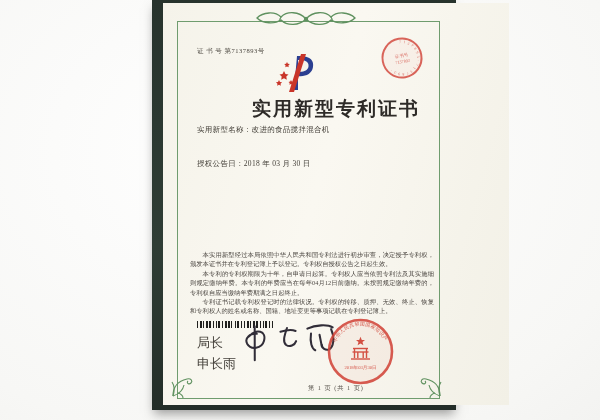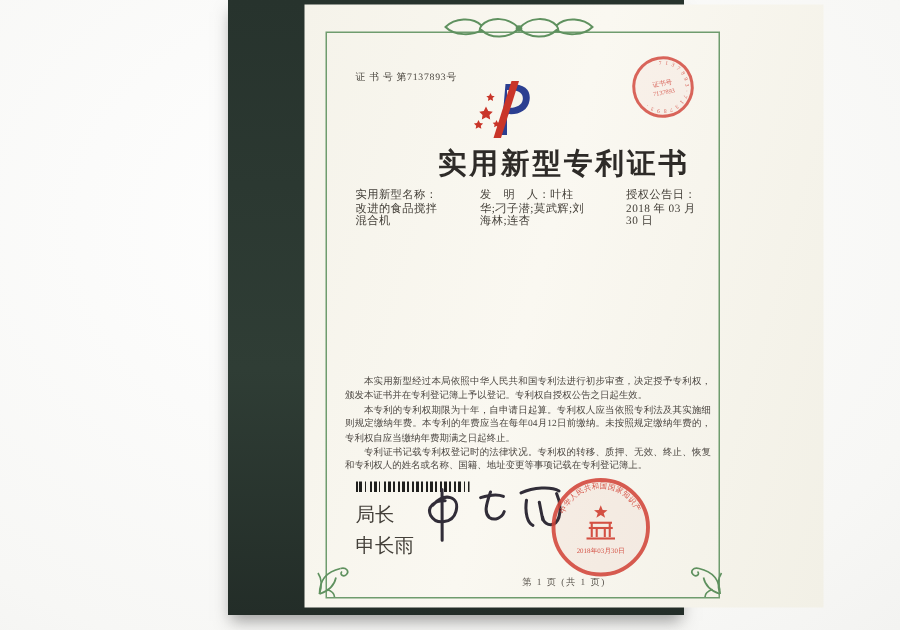--- a/index.html
+++ b/index.html
@@ -3,34 +3,34 @@
 <meta charset="utf-8">
 <style>
   html,body{margin:0;padding:0;}
   .photo{position:relative;width:600px;height:420px;overflow:hidden;
     background:radial-gradient(120% 130% at 42% 36%, #ffffff 0%, #f7f7f5 55%, #eaeae8 100%);
     font-family:"Liberation Serif","DejaVu Serif",serif;}
   .cover{position:absolute;left:152px;top:0;width:304px;height:410px;
     background:linear-gradient(180deg,#27332d,#2f3d35 60%,#232d28);
     box-shadow:0 6px 10px -2px rgba(70,70,70,.5);}
   .paper{position:absolute;left:163px;top:3px;width:346px;height:402px;
-    background:linear-gradient(105deg,#f5f3ea 0%,#faf8f1 45%,#f2f0e6 100%);margin-left:40px;}
+    background:linear-gradient(105deg,#f5f3ea 0%,#faf8f1 45%,#f2f0e6 100%);}
   .frame{position:absolute;left:14px;top:18px;width:261px;height:376px;
     border:1.6px solid #6f9c6e;}
   .ornament{position:absolute;left:88px;top:6px;width:110px;height:20px;}
   .flourish{position:absolute;width:26px;height:26px;}
   .flourish.bl{left:7px;top:370px;}
   .flourish.br{left:254px;top:370px;transform:scaleX(-1);}
   .certno{position:absolute;left:34px;top:44px;font-size:6.5px;color:#4a463f;
     letter-spacing:.5px;}
   .logo{position:absolute;left:107px;top:50px;width:52px;height:40px;}
   .title{position:absolute;left:0;top:93px;width:100%;text-align:center;
     font-size:19px;font-weight:bold;color:#2e2b28;letter-spacing:2px;}
   .fields{position:absolute;left:34px;top:123px;width:230px;display:flex;
-    flex-direction:row;gap:25px;}
+    flex-direction:column;gap:25px;}
   .fields div{font-size:7.5px;line-height:8.5px;color:#433f38;letter-spacing:.3px;}
   .paras{position:absolute;left:27px;top:247px;width:244px;}
   .paras p{margin:0;font-size:6.3px;line-height:9.4px;text-align:justify;
     text-indent:2em;color:#4b4641;}
   .barcode{position:absolute;left:34px;top:318px;width:76px;height:7px;
     background:repeating-linear-gradient(90deg,#20201e 0 1.4px,#f6f4ec 1.4px 2.6px,
       #20201e 2.6px 4.6px,#f6f4ec 4.6px 6.2px,#20201e 6.2px 7.2px,#f6f4ec 7.2px 9.4px);}
   .director-label{position:absolute;left:34px;top:331px;font-size:13px;color:#44403a;}
   .director-name{position:absolute;left:34px;top:352px;font-size:13px;color:#44403a;}
   .signature{position:absolute;left:74px;top:317px;width:110px;height:46px;}
@@ -87,21 +87,20 @@
         <path d="M9 27 l1.1 2.2 2.3 .4 -1.7 1.6 .4 2.3 -2.1 -1.1 -2.1 1.1 .4 -2.3 -1.7 -1.6 2.3 -.4 Z" transform="scale(0.9) translate(1 3)"></path>
         <path d="M17 9 l.9 1.8 1.9 .3 -1.4 1.3 .3 1.9 -1.7 -.9 -1.7 .9 .3 -1.9 -1.4 -1.3 1.9 -.3 Z"></path>
         <path d="M21 27 l.8 1.6 1.7 .3 -1.2 1.2 .3 1.7 -1.6 -.8 -1.6 .8 .3 -1.7 -1.2 -1.2 1.7 -.3 Z"></path>
       </g>
     </svg>
 
     <div class="title">实用新型专利证书</div>
 
     <div class="fields">
       <div>实用新型名称：改进的食品搅拌混合机</div>
-      <div>发　明　人：叶柱华;刁子潜;莫武辉;刘海林;连杏</div>
       <div>授权公告日：2018 年 03 月 30 日</div>
     </div>
 
     <div class="paras">
       <p>本实用新型经过本局依照中华人民共和国专利法进行初步审查，决定授予专利权，颁发本证书并在专利登记簿上予以登记。专利权自授权公告之日起生效。</p>
       <p>本专利的专利权期限为十年，自申请日起算。专利权人应当依照专利法及其实施细则规定缴纳年费。本专利的年费应当在每年04月12日前缴纳。未按照规定缴纳年费的，专利权自应当缴纳年费期满之日起终止。</p>
       <p>专利证书记载专利权登记时的法律状况。专利权的转移、质押、无效、终止、恢复和专利权人的姓名或名称、国籍、地址变更等事项记载在专利登记簿上。</p>
     </div>
 
     <div class="barcode"></div>

